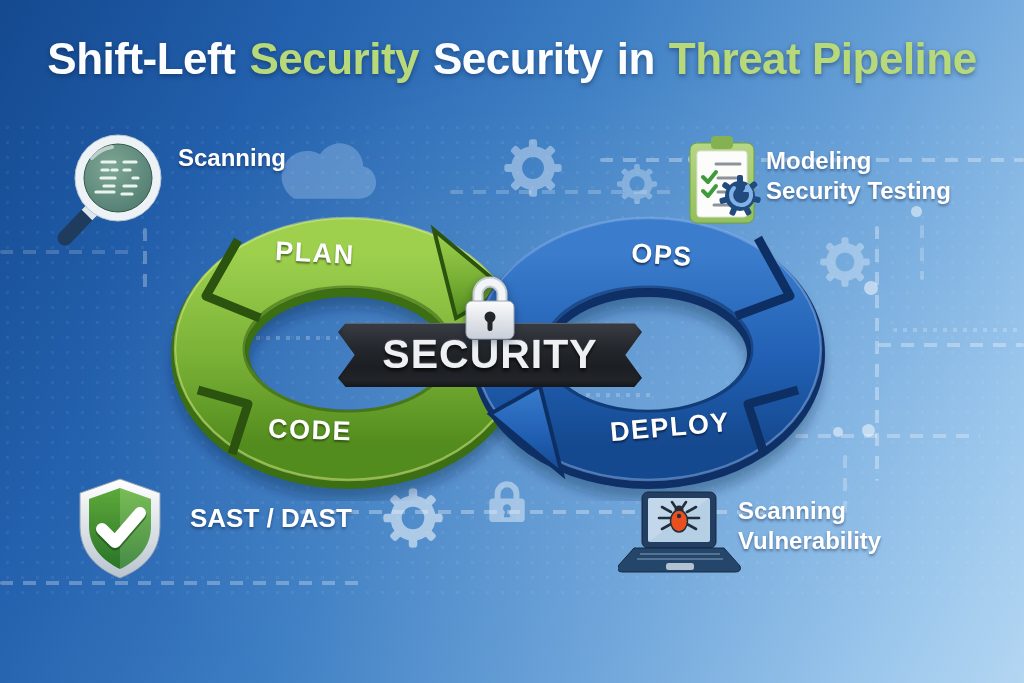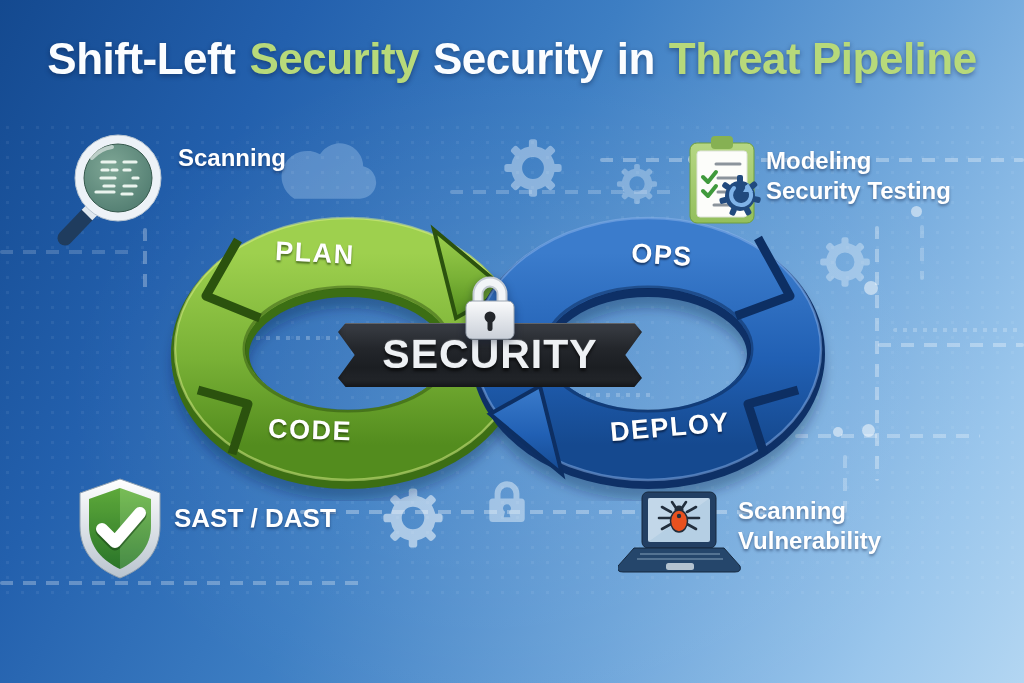--- a/index.html
+++ b/index.html
@@ -265,21 +265,21 @@
           <stop offset="1" stop-color="#2e7c2d"></stop>
       </linearGradient>
     </defs>
     <path d="M50 3 L90 17 V50 C90 77 73 93 50 102 C27 93 10 77 10 50 V17 Z" fill="url(#shOut)" stroke="#8fa0b0" stroke-width="1"></path>
     <path d="M50 12 L81 23 V50 C81 71 67 85 50 93 C33 85 19 71 19 50 V23 Z" fill="url(#shIn)"></path>
     <path d="M50 12 L81 23 V50 C81 71 67 85 50 93 Z" fill="rgba(255,255,255,.12)"></path>
     <path d="M50 12 L19 23 V50 C19 71 33 85 50 93 Z" fill="rgba(0,40,0,.08)"></path>
     <path d="M32 55 L45 68 L70 39" fill="none" stroke="rgba(15,55,15,.5)" stroke-width="13" stroke-linecap="round" stroke-linejoin="round"></path>
     <path d="M32 53 L45 66 L70 37" fill="none" stroke="#ffffff" stroke-width="12" stroke-linecap="round" stroke-linejoin="round"></path>
   </svg>
-  <div class="callout-text" style="left:174px;top:503px;font-size:26px">
+  <div class="callout-text" style="left:190px;top:503px;font-size:26px">
     <div>SAST / DAST</div>
   </div>
 
   <svg class="callout-icon" style="left:618px;top:490px;width:124px;height:92px" viewBox="0 0 124 92">
     <rect x="24" y="2" width="74" height="56" rx="6" fill="#223f63" stroke="#16293f" stroke-width="1"></rect>
     <rect x="30" y="8" width="62" height="44" rx="2" fill="#b5cfe4"></rect>
     <polygon points="30,8 92,8 30,52" fill="rgba(255,255,255,.18)"></polygon>
     <g transform="translate(61,28)">
       <g stroke="#222e3c" stroke-width="2.6" stroke-linecap="round">
         <path d="M-8 -6 l-9 -5"></path>

